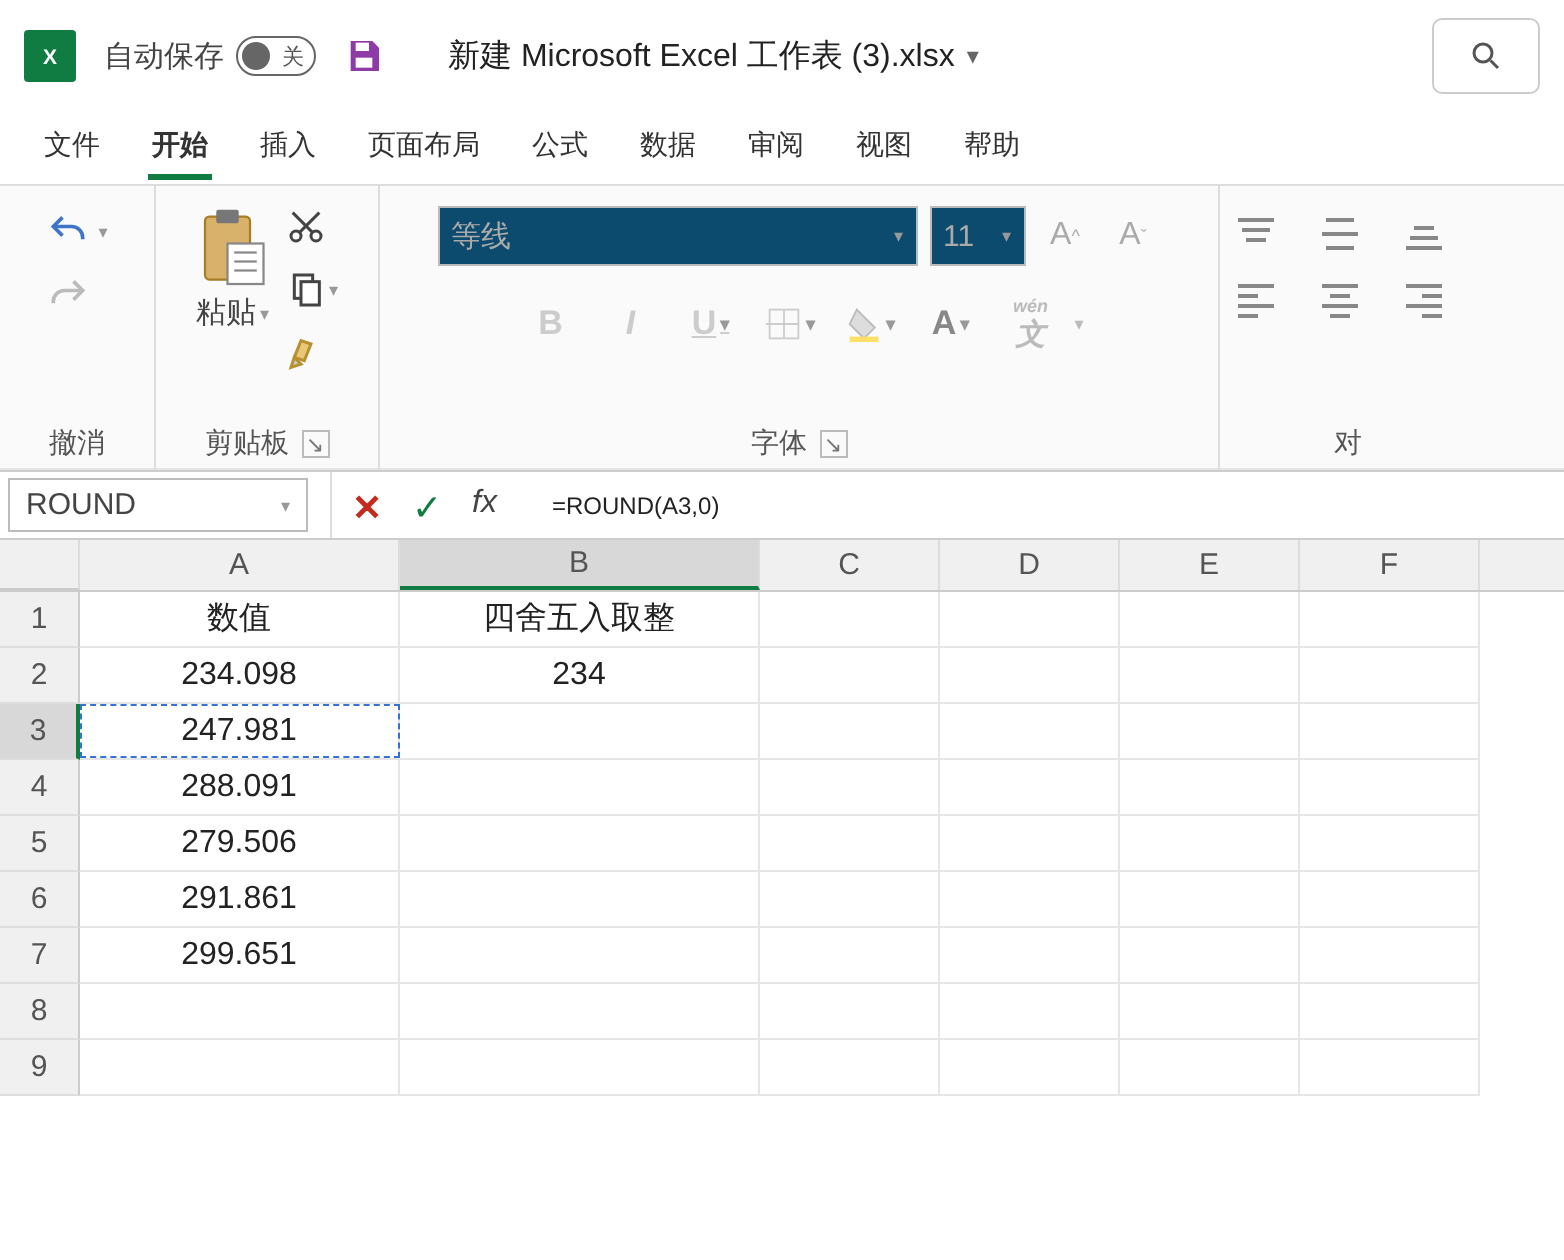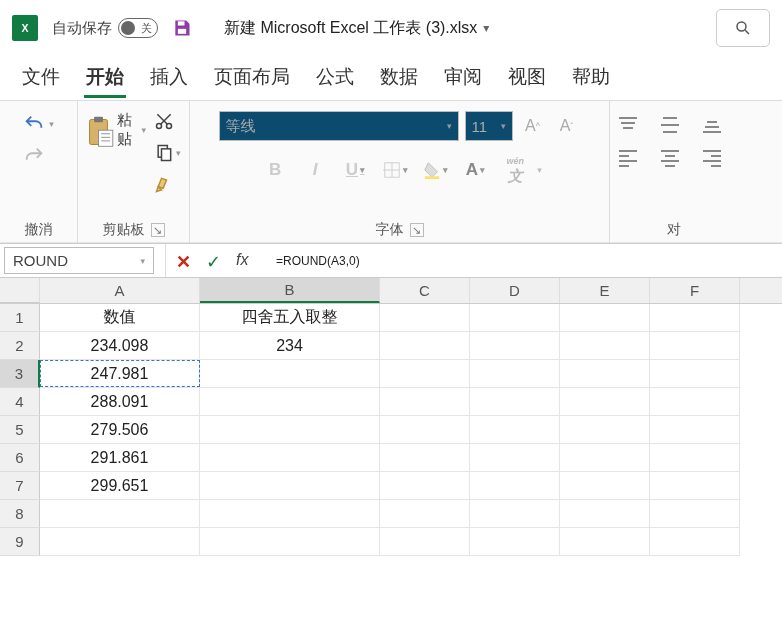--- a/index.html
+++ b/index.html
@@ -57,21 +57,21 @@
     width: 54px; height: 38px;
     border: 1px solid #ccc; border-radius: 5px;
     display: flex; align-items: center; justify-content: center;
   }
   .search-box svg { width: 18px; height: 18px; stroke: #555; }
 
   
   .tabs {
     display: flex; gap: 22px;
     padding: 4px 20px 0;
-    font-size: 19px;
+    font-size: 14px;
     color: #333;
   }
   .tab { padding: 4px 2px 10px; position: relative; }
   .tab.active { font-weight: 600; }
   .tab.active::after {
     content: ""; position: absolute; left: 0; right: 0; bottom: 2px;
     height: 3px; background: #107c41;
   }
 
   
@@ -100,21 +100,21 @@
     width: 14px; height: 14px;
     display: flex; align-items: center; justify-content: center;
   }
   .undo-area { width: 78px; }
   .undo-area .btns { display:flex; flex-direction:column; gap:10px; align-items:flex-start; padding:6px 2px;}
   .undo-area .btn { display:flex; align-items:center; gap:4px; }
   .undo-area svg { width:22px; height:22px; }
 
   .clip-area { width: 112px; }
   .clip-area .row { display:flex; gap:8px; align-items:flex-start; padding-top:4px;}
-  .paste-big { display:flex; flex-direction:row; align-items:flex-start; gap:2px; }
+  .paste-big { display:flex; flex-direction:column; align-items:center; gap:2px; }
   .paste-big svg { width: 36px; height: 42px; }
   .paste-label { font-size: 15px; display:flex; align-items:center; gap:2px;}
   .clip-small { display:flex; flex-direction:column; gap:12px; }
   .clip-small .sm { display:flex; align-items:center; gap:2px; }
   .clip-small svg { width:20px; height:20px; }
 
   .font-area { width: 420px; }
   .font-top { display:flex; gap:6px; align-items:center; padding:4px 2px;}
   .font-combo {
     border:1px solid #bbb; height:30px; background:#0c4a6e;

